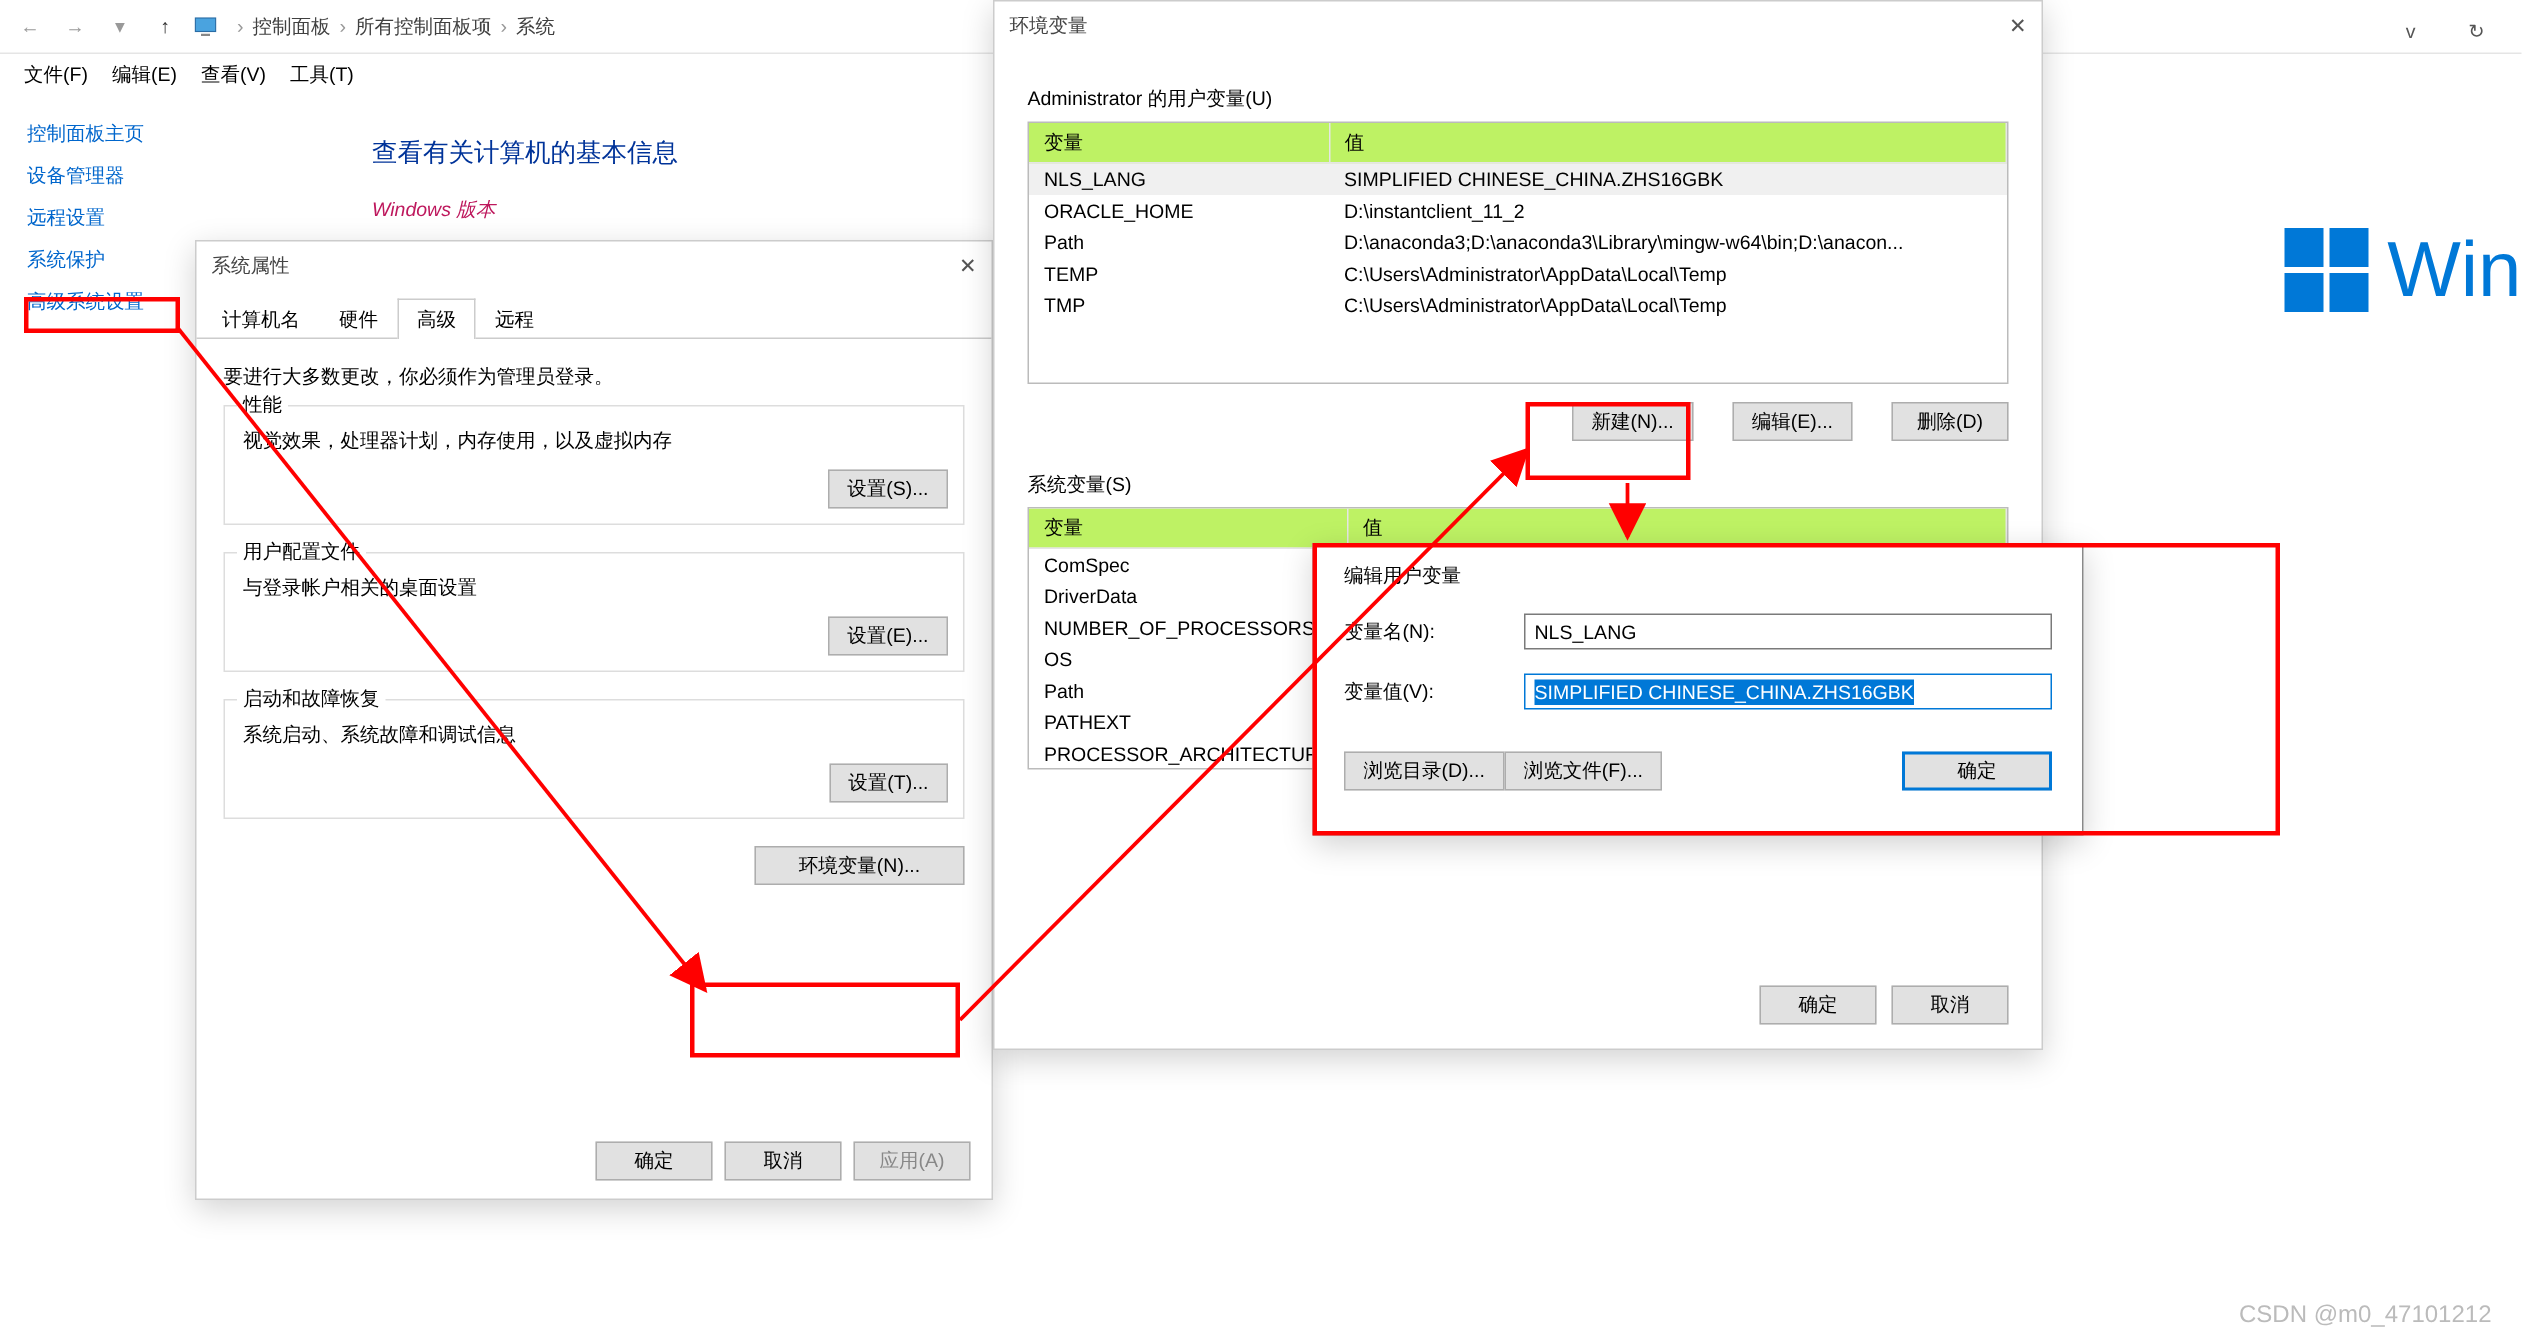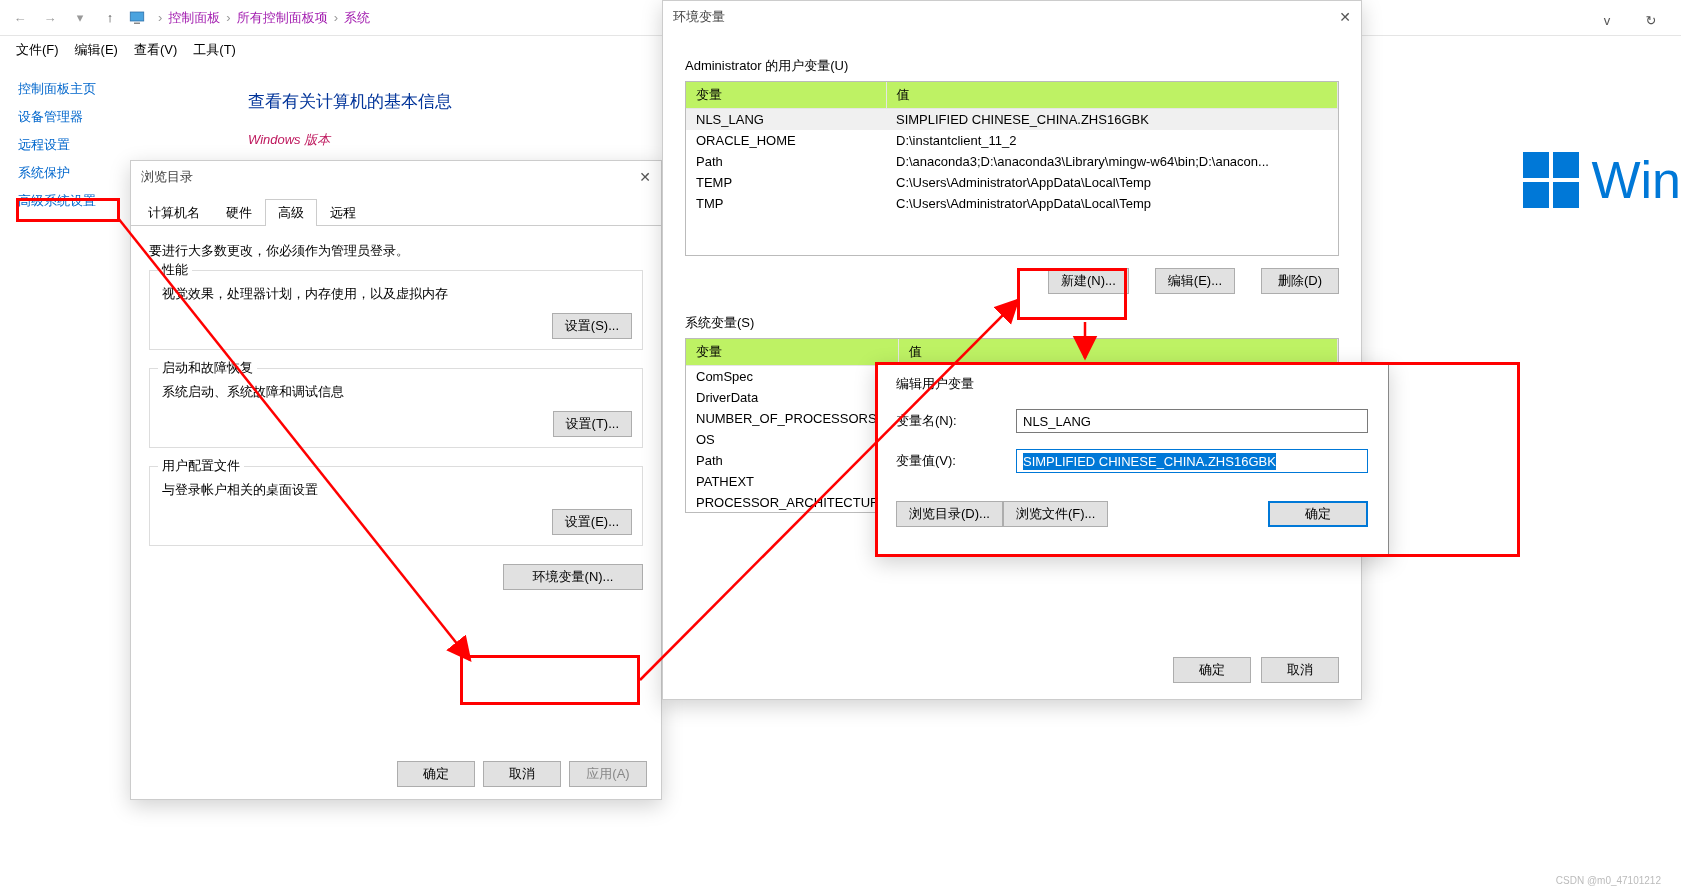--- a/index.html
+++ b/index.html
@@ -5,21 +5,21 @@
 * { box-sizing: border-box; margin: 0; padding: 0; font-family: "Microsoft YaHei", "Segoe UI", sans-serif; font-size: 13px; }
 body { background: #fff; width: 1681px; height: 896px; position: relative; overflow: hidden; color: #000; }
 
 
 .explorer { position: absolute; left: 0; top: 0; right: 0; height: 100%; }
 .explorer-nav { height: 36px; display: flex; align-items: center; padding: 0 8px; border-bottom: 1px solid #e5e5e5; gap: 6px; }
 .nav-arrow { width: 24px; height: 24px; display: flex; align-items: center; justify-content: center; color: #999; cursor: default; }
 .nav-arrow.enabled { color: #333; }
 .breadcrumb { display: flex; align-items: center; gap: 6px; margin-left: 6px; }
 .breadcrumb .sep { color: #999; }
-.breadcrumb span { color: #a21caf; }
+.breadcrumb span { color: #404040; }
 .pc-icon { width:18px; height:18px; display:inline-block; }
 
 .explorer-menu { height: 28px; display: flex; align-items: center; padding: 0 10px; gap: 4px; }
 .explorer-menu span { padding: 2px 6px; }
 .sidebar { position: absolute; left: 18px; top: 80px; width: 110px; }
 .sidebar a { display: block; color: #0066cc; margin-bottom: 10px; cursor: pointer; text-decoration: none; }
 .sidebar-title { color:#0066cc; margin-bottom:18px; display:block; }
 
 .main-panel { position: absolute; left: 248px; top: 90px; }
 .main-panel h2 { color: #003399; font-size: 17px; font-weight: 400; margin-bottom: 18px; }
@@ -74,21 +74,21 @@
 .sel-text { background:#0078d7; color:#fff; padding:1px 0;}
 .editdlg-footer { display: flex; padding: 0 20px 14px 20px; }
 .editdlg-footer .right { margin-left: auto; }
 
 
 .redbox { position: absolute; border: 3px solid #ff0000; pointer-events: none; }
 
 
 svg.annot { position: absolute; left: 0; top: 0; width: 1681px; height: 896px; pointer-events: none; }
 
-.footer-credit { position: absolute; right: 20px; bottom: 10px; color: #bbb; font-size: 10px; }
+.footer-credit { position: absolute; right: 20px; bottom: 10px; color: #bbb; font-size: 16px; }
 
 
 .input-box { flex:1; height:24px; border:1px solid #0078d7; padding:2px 6px; display:flex; align-items:center; }
 .input-plain { flex:1; height:24px; border:1px solid #7a7a7a; padding:2px 6px; display:flex; align-items:center; }
 </style>
 </head>
 <body>
 
 <div class="explorer">
   <div class="explorer-nav">
@@ -139,45 +139,45 @@
         <div class="b"></div>
         <div class="c"></div>
         <div class="d"></div>
       </div>
     <div class="win-text">Win</div>
   </div>
 </div>
 
 <div class="dialog sysprops">
   <div class="dialog-title">
-    <span>浏览目录</span>
+    <span>系统属性</span>
     <span class="close">✕</span>
   </div>
   <div class="tabs">
     <div class="tab">计算机名</div>
     <div class="tab">硬件</div>
     <div class="tab active">高级</div>
     <div class="tab">远程</div>
   </div>
   <div class="sysprops-body">
     <div class="hint">要进行大多数更改，你必须作为管理员登录。</div>
     <div class="group">
       <div class="group-title">性能</div>
       <div>视觉效果，处理器计划，内存使用，以及虚拟内存</div>
       <div class="btn">设置(S)...</div>
     </div>
     <div class="group">
+      <div class="group-title">用户配置文件</div>
+      <div>与登录帐户相关的桌面设置</div>
+      <div class="btn">设置(E)...</div>
+    </div>
+    <div class="group">
       <div class="group-title">启动和故障恢复</div>
       <div>系统启动、系统故障和调试信息</div>
       <div class="btn">设置(T)...</div>
-    </div>
-    <div class="group">
-      <div class="group-title">用户配置文件</div>
-      <div>与登录帐户相关的桌面设置</div>
-      <div class="btn">设置(E)...</div>
     </div>
     <div style="text-align:right;margin-top:12px;">
       <div class="btn" style="min-width:140px">环境变量(N)...</div>
     </div>
   </div>
   <div class="sysprops-footer">
     <div class="btn">确定</div>
     <div class="btn">取消</div>
     <div class="btn disabled">应用(A)</div>
   </div>

